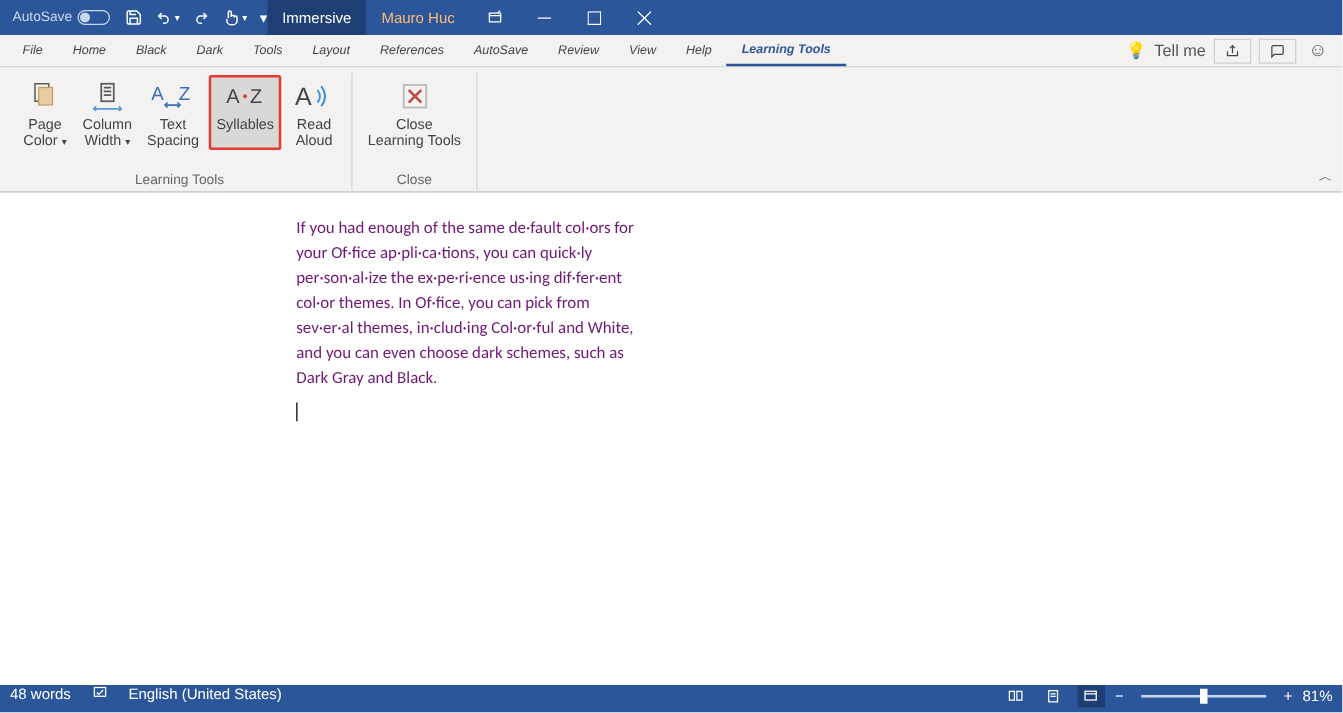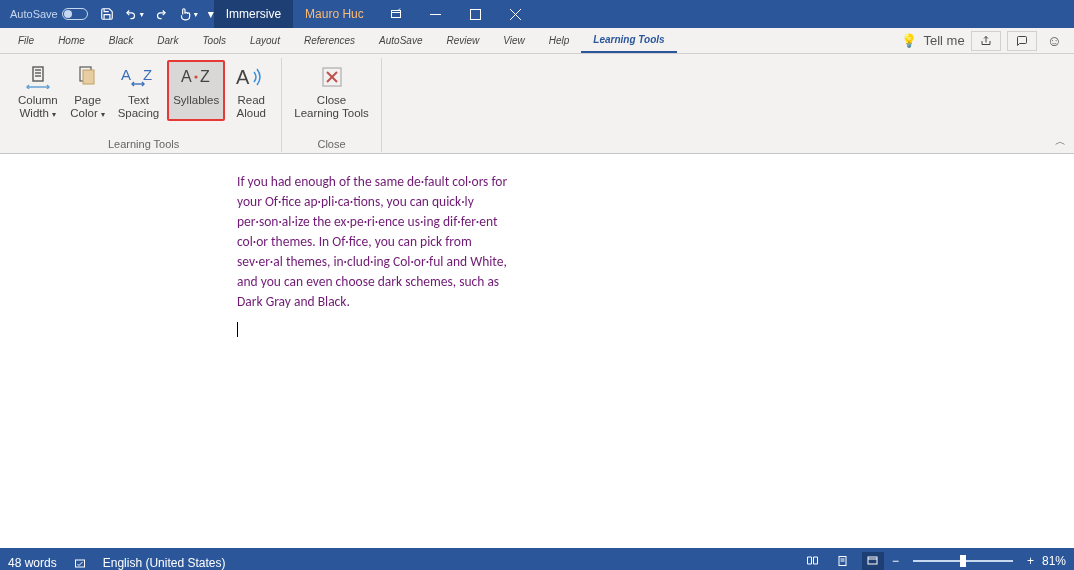--- a/index.html
+++ b/index.html
@@ -28,21 +28,21 @@
 .ribbon-btn { display: flex; flex-direction: column; align-items: center; justify-content: flex-start; padding: 2px 4px 0; min-width: 44px; cursor: pointer; }
 .ribbon-btn .icon { height: 30px; display:flex; align-items:center; justify-content:center; font-size:22px; color:#2b579a;}
 .ribbon-btn .lbl { font-size: 11.5px; text-align: center; line-height: 13px; color: #444; margin-top: 2px;}
 .ribbon-btn.highlight { background: #d9d8d6; border: 2px solid #e53935; border-radius: 2px; padding: 0 4px; }
 .ribbon-group .group-name { font-size: 11px; color: #666; margin-top: auto; padding-bottom: 2px;}
 .collapse-ribbon { position:absolute; right:8px; bottom:4px; font-size:11px; color:#555; cursor:pointer;}
 .document { flex: 1; background: #fff; display: flex; justify-content: center; overflow: auto; }
 .doc-page { width: 680px; padding-top: 18px; padding-left: 40px;}
 .doc-text { width: 280px; font-size: 13.5px; color: #701a75; line-height: 20px; font-family: Calibri, "Segoe UI", sans-serif;}
 .cursor { display:inline-block; width:1px; height:15px; background:#000; margin-top:10px;}
-.statusbar { background: #2b579a; height: 22px; display: flex; align-items: flex-end; color: #fff; font-size: 12px; padding: 0 8px; margin-top: 32px; }
+.statusbar { background: #2b579a; height: 22px; display: flex; align-items: flex-start; color: #fff; font-size: 12px; padding: 0 8px; margin-top: 32px; }
 .statusbar .sb-item { margin-right: 16px; display:flex; align-items:center; gap:4px;}
 .statusbar .sb-right { margin-left: auto; display: flex; align-items: center; gap: 8px; }
 .viewbtn { width: 22px; height: 18px; display:flex; align-items:center; justify-content:center; color:#fff; font-size:13px;}
 .viewbtn.active { background: #1e3f73;}
 .zoom-slider { width: 100px; height: 2px; background: #c7d7ee; position: relative; margin: 0 6px;}
 .zoom-slider .thumb { position:absolute; width:6px; height:12px; background:#fff; top:-5px; left:47px;}
 .caret { font-size:8px; }
 </style>
 </head>
 <body>
@@ -143,43 +143,43 @@
       </div>
     <div class="smiley">☺</div>
   </div>
 </div>
 
 <div class="ribbon-body">
   <div class="ribbon-group">
     <div class="controls">
       <div class="ribbon-btn">
         <div class="icon">
+            <svg width="26" height="24" viewBox="0 0 26 24">
+              <rect x="5" y="2" width="11" height="14" fill="none" stroke="#5a5a5a" stroke-width="1.2"></rect>
+              <rect x="8" y="5" width="11" height="14" fill="#e8cda3" stroke="#c0a060" stroke-width="1"></rect>
+            </svg>
+          </div>
+        <div class="lbl">Page<br>Color <span style="font-size:8px">▾</span></div>
+      </div>
+      <div class="ribbon-btn">
+        <div class="icon">
             <svg width="26" height="24" viewBox="0 0 26 24" fill="none" stroke="#5a5a5a" stroke-width="1.4">
               <rect x="8" y="2" width="10" height="14"></rect>
               <line x1="10" y1="5" x2="16" y2="5"></line>
               <line x1="10" y1="8" x2="16" y2="8"></line>
               <line x1="10" y1="11" x2="16" y2="11"></line>
               <polyline points="4 20 2 22 4 24" stroke="#5b9bd5"></polyline>
               <polyline points="22 20 24 22 22 24" stroke="#5b9bd5"></polyline>
               <line x1="2" y1="22" x2="24" y2="22" stroke="#5b9bd5"></line>
             </svg>
           </div>
         <div class="lbl">Column<br>Width <span style="font-size:8px">▾</span></div>
       </div>
       <div class="ribbon-btn">
         <div class="icon">
-            <svg width="26" height="24" viewBox="0 0 26 24">
-              <rect x="5" y="2" width="11" height="14" fill="none" stroke="#5a5a5a" stroke-width="1.2"></rect>
-              <rect x="8" y="5" width="11" height="14" fill="#e8cda3" stroke="#c0a060" stroke-width="1"></rect>
-            </svg>
-          </div>
-        <div class="lbl">Page<br>Color <span style="font-size:8px">▾</span></div>
-      </div>
-      <div class="ribbon-btn">
-        <div class="icon">
             <svg width="34" height="22" viewBox="0 0 34 22">
               <text x="0" y="14" font-size="15" fill="#3a6fb7" font-family="Segoe UI">A</text>
               <text x="22" y="14" font-size="15" fill="#3a6fb7" font-family="Segoe UI">Z</text>
               <line x1="11" y1="18" x2="23" y2="18" stroke="#3a6fb7" stroke-width="1.4"></line>
               <polyline points="13 16 11 18 13 20" fill="none" stroke="#3a6fb7" stroke-width="1.4"></polyline>
               <polyline points="21 16 23 18 21 20" fill="none" stroke="#3a6fb7" stroke-width="1.4"></polyline>
             </svg>
           </div>
         <div class="lbl">Text<br>Spacing</div>
       </div>

